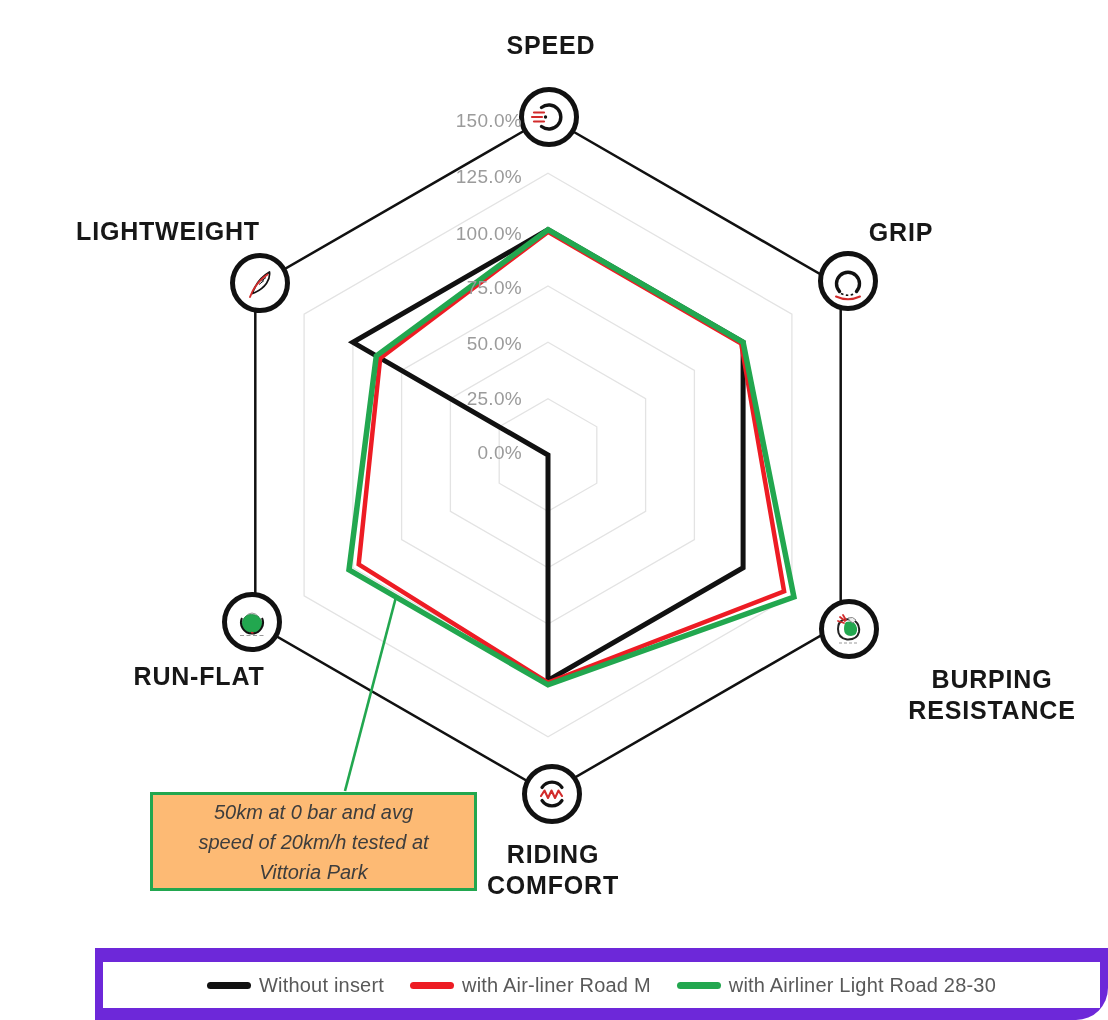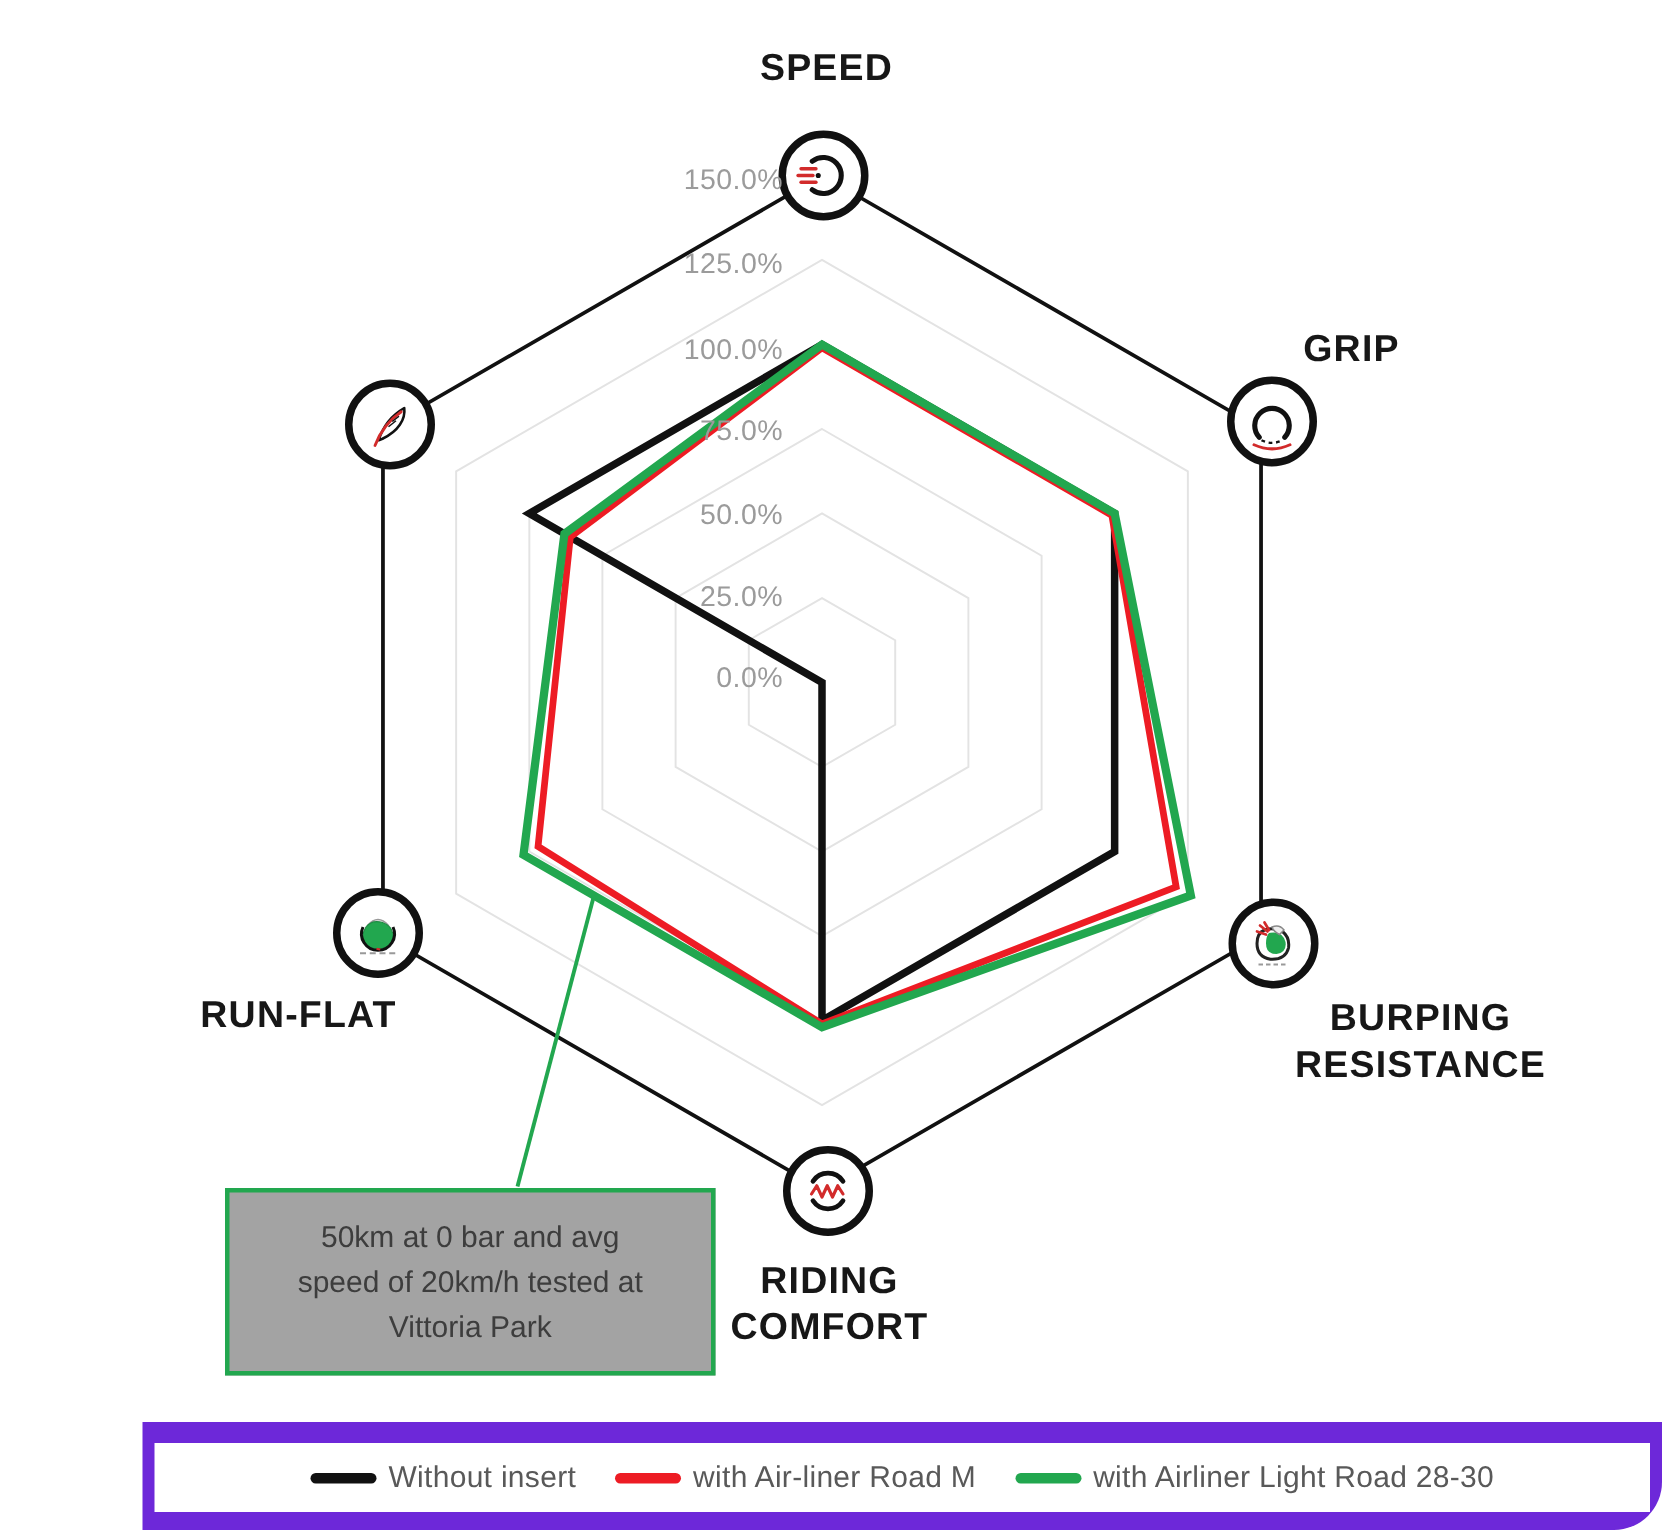--- a/index.html
+++ b/index.html
@@ -3,24 +3,24 @@
 <meta charset="utf-8">
 <style>
   html,body{margin:0;padding:0;background:#fff;}
   #stage{position:relative;width:1108px;height:1020px;background:#fff;overflow:hidden;
          font-family:"Liberation Sans","DejaVu Sans",sans-serif;border-radius:32px;}
   #radar-svg{position:absolute;left:0;top:0;}
   .axis-label{position:absolute;transform:translate(-50%,-50%);text-align:center;
               font-weight:700;font-size:25px;letter-spacing:.8px;color:#171717;line-height:1.25;}
   .tick-label{position:absolute;right:586px;transform:translateY(-50%);
               font-size:19px;color:#9b9b9b;letter-spacing:.3px;}
-  #annotation-box{position:absolute;left:150px;top:792px;width:327px;height:125px;
-              box-sizing:border-box;border:3.5px solid #22A74F;background:#a3a3a3;
+  #annotation-box{position:absolute;left:150px;top:792px;width:327px;height:99px;
+              box-sizing:border-box;border:3.5px solid #22A74F;background:#fdba74;
               display:flex;flex-direction:column;align-items:center;justify-content:center;
-              font-size:20px;color:#3d3d3d;line-height:1.5;text-align:center;}
+              font-size:20px;color:#3d3d3d;line-height:1.5;text-align:center;font-style:italic;}
   #legend-band{position:absolute;left:95px;top:948px;width:1013px;height:72px;background:#6d28d9;}
   #legend-row{position:absolute;left:8px;right:8px;top:14px;bottom:12px;background:#fff;
               display:flex;align-items:center;justify-content:center;gap:26px;}
   .legend-item{display:flex;align-items:center;gap:8px;}
   .legend-swatch{width:44px;height:7px;border-radius:4px;flex:0 0 auto;}
   .legend-label{font-size:20px;color:#595959;letter-spacing:.2px;white-space:nowrap;}
 </style>
 </head>
 <body>
 
@@ -95,23 +95,24 @@
         <circle r="27.5" fill="#fff" stroke="#111" stroke-width="5"></circle>
         <path d="M -7.5,10.5 C -5,2 0,-5.5 9.5,-11 C 10.5,-3.5 5.5,4.5 -5,9.5 Z" fill="#fff" stroke="#111" stroke-width="1.7" stroke-linejoin="round"></path>
         <path d="M -10,14 C -7,6 -2,-2 7.5,-8.5" fill="none" stroke="#d22b2b" stroke-width="1.9" stroke-linecap="round"></path>
         <path d="M -1,1.5 L 4,-2.5 M 1.5,-2 L 6,-5.5" stroke="#111" stroke-width="1"></path>
       </g>
     </g>
   </svg>
 
   <div class="axis-label" style="left:551px;top:46px;">SPEED</div>
   <div class="axis-label" style="left:901px;top:233px;">GRIP</div>
-  <div class="axis-label" style="left:947px;top:695px;width:215px;">BURPING RESISTANCE</div>
+  <div class="axis-label" style="left:992px;top:695px;width:215px;">BURPING RESISTANCE</div>
   <div class="axis-label" style="left:553px;top:870px;width:170px;">RIDING COMFORT</div>
   <div class="axis-label" style="left:199px;top:677px;width:230px;">RUN-FLAT</div>
+  <div class="axis-label" style="left:168px;top:232px;width:260px;">LIGHTWEIGHT</div>
 
   <div class="tick-label" style="top:121px;">150.0%</div>
   <div class="tick-label" style="top:177px;">125.0%</div>
   <div class="tick-label" style="top:234px;margin-left:15px;">100.0%</div>
   <div class="tick-label" style="top:288px;">75.0%</div>
   <div class="tick-label" style="top:344px;margin-left:12px;">50.0%</div>
   <div class="tick-label" style="top:399px;">25.0%</div>
   <div class="tick-label" style="top:453px;">0.0%</div>
 
   <div id="annotation-box">

